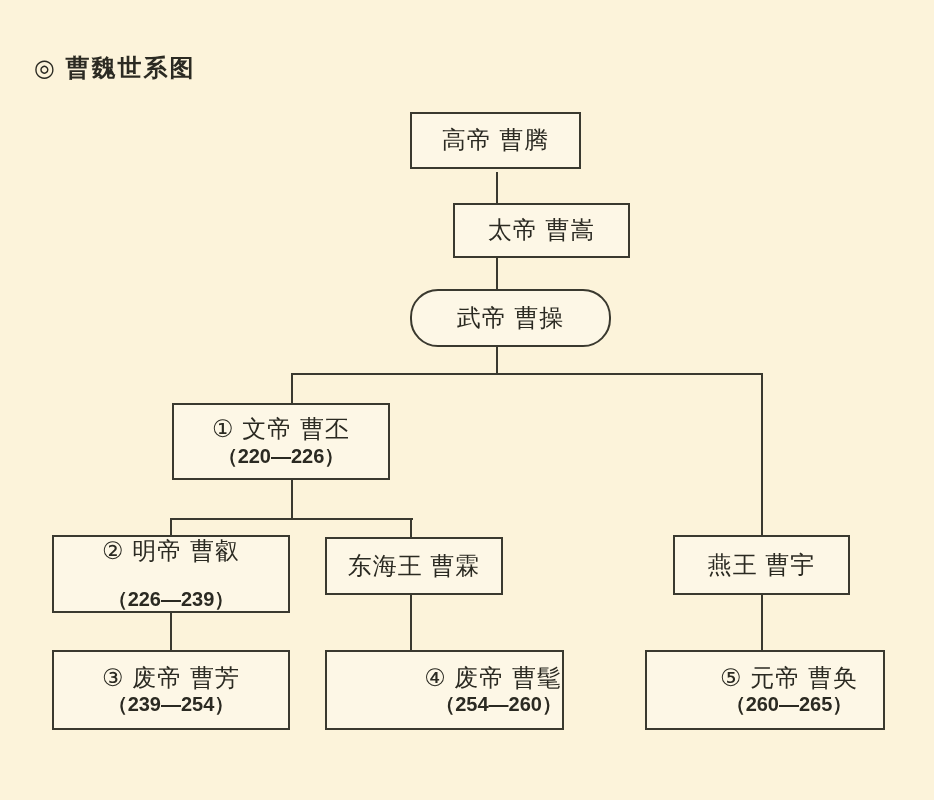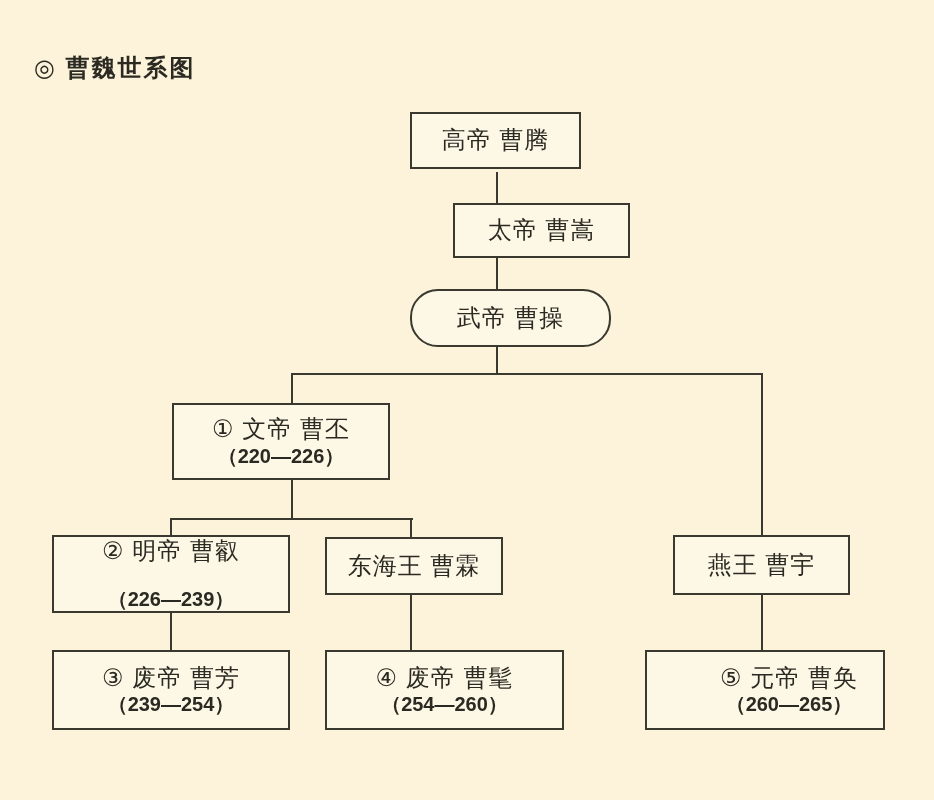--- a/index.html
+++ b/index.html
@@ -58,21 +58,21 @@
   }
   
   #n-gaodi      { left:410px; top:104px; width:171px; height:57px;margin-top:8px; }
   #n-taidi      { left:410px; top:203px; width:177px; height:55px;margin-left:43px; }
   #n-wudi       { left:410px; top:289px; width:201px; height:58px;border-radius:28px; }
   #n-wendi      { left:172px; top:403px; width:218px; height:77px; }
   #n-mingdi     { left:52px;  top:535px; width:238px; height:78px;justify-content:space-between; }
   #n-donghai    { left:325px; top:537px; width:178px; height:58px; }
   #n-yanwang    { left:673px; top:535px; width:177px; height:60px; }
   #n-caofang    { left:52px;  top:650px; width:238px; height:80px; }
-  #n-caomao     { left:325px; top:650px; width:239px; height:80px; }
+  #n-caomao     { left:325px; top:650px; width:239px; height:80px;align-items:flex-end; }
   #n-caohuan    { left:645px; top:650px; width:240px; height:80px;padding-left:48px; }
   
   #l-v1  { left:496px; top:172px; width:2px;  height:31px; }
   #l-v2  { left:496px; top:258px; width:2px;  height:31px; }
   #l-v3  { left:496px; top:347px; width:2px;  height:28px; }
   #l-h1  { left:291px; top:373px; width:472px; height:2px; }
   #l-v4  { left:291px; top:373px; width:2px;  height:30px; }
   #l-v5  { left:761px; top:373px; width:2px;  height:162px; }
   #l-v6  { left:291px; top:480px; width:2px;  height:40px; }
   #l-h2  { left:170px; top:518px; width:243px; height:2px; }

